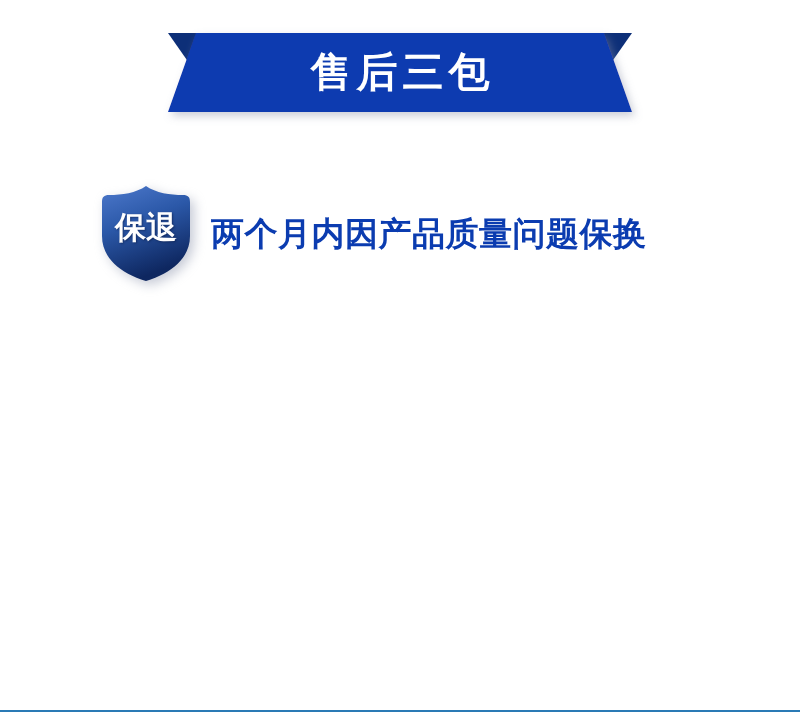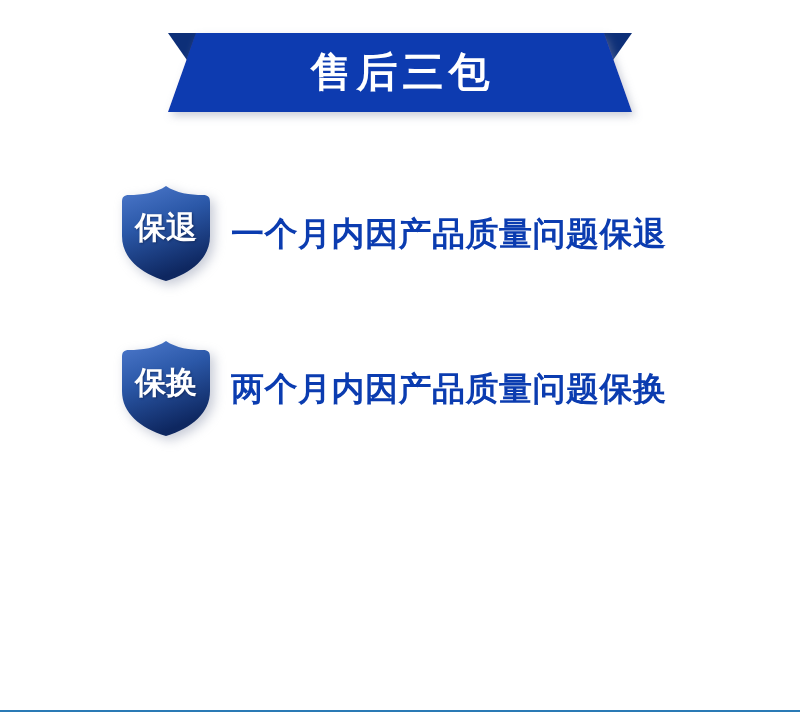--- a/index.html
+++ b/index.html
@@ -49,21 +49,20 @@
   
   #guarantee-list {
     position: absolute;
     left: 0;
     top: 170px;
     width: 800px;
   }
   .guarantee-row {
     position: relative;
     height: 155px;
-    margin-left: 20px;
   }
   .shield-wrap {
     position: absolute;
     left: 96px;
     top: 14px;
     width: 100px;
     height: 99px;
   }
   .shield-svg {
     position: absolute;
@@ -145,38 +144,22 @@
           <linearGradient id="shieldGrad1" x1="0" y1="0" x2="0.35" y2="1">
             <stop offset="0%" stop-color="#4d79cc"></stop>
             <stop offset="45%" stop-color="#2b58a8"></stop>
             <stop offset="100%" stop-color="#0e2760"></stop>
           </linearGradient>
         </defs>
         <path d="M6,18 C6,13 8,11 13,11 C26,11 40,9 50,2 C60,9 74,11 87,11 C92,11 94,13 94,18 L94,52 C94,74 76,89 50,97 C24,89 6,74 6,52 Z" fill="url(#shieldGrad1)"></path>
       </svg>
       <div class="shield-label">保退</div>
     </div>
-    <div class="guarantee-text">一个月内因产品质量问题保退</div>
+    <div class="guarantee-text">两个月内因产品质量问题保换</div>
   </div>
 
-  <div class="guarantee-row">
-    <div class="shield-wrap">
-      <svg class="shield-svg" width="100" height="99" viewBox="0 0 100 99" xmlns="http://www.w3.org/2000/svg">
-        <defs>
-          <linearGradient id="shieldGrad2" x1="0" y1="0" x2="0.35" y2="1">
-            <stop offset="0%" stop-color="#4d79cc"></stop>
-            <stop offset="45%" stop-color="#2b58a8"></stop>
-            <stop offset="100%" stop-color="#0e2760"></stop>
-          </linearGradient>
-        </defs>
-        <path d="M6,18 C6,13 8,11 13,11 C26,11 40,9 50,2 C60,9 74,11 87,11 C92,11 94,13 94,18 L94,52 C94,74 76,89 50,97 C24,89 6,74 6,52 Z" fill="url(#shieldGrad2)"></path>
-      </svg>
-      <div class="shield-label">保换</div>
-    </div>
-    <div class="guarantee-text">两个月内因产品质量问题保换</div>
-  </div>
 
   <div class="guarantee-row">
   </div>
 
 </div>
 
 <div id="footer-rule"></div>
 
 </body></html>

